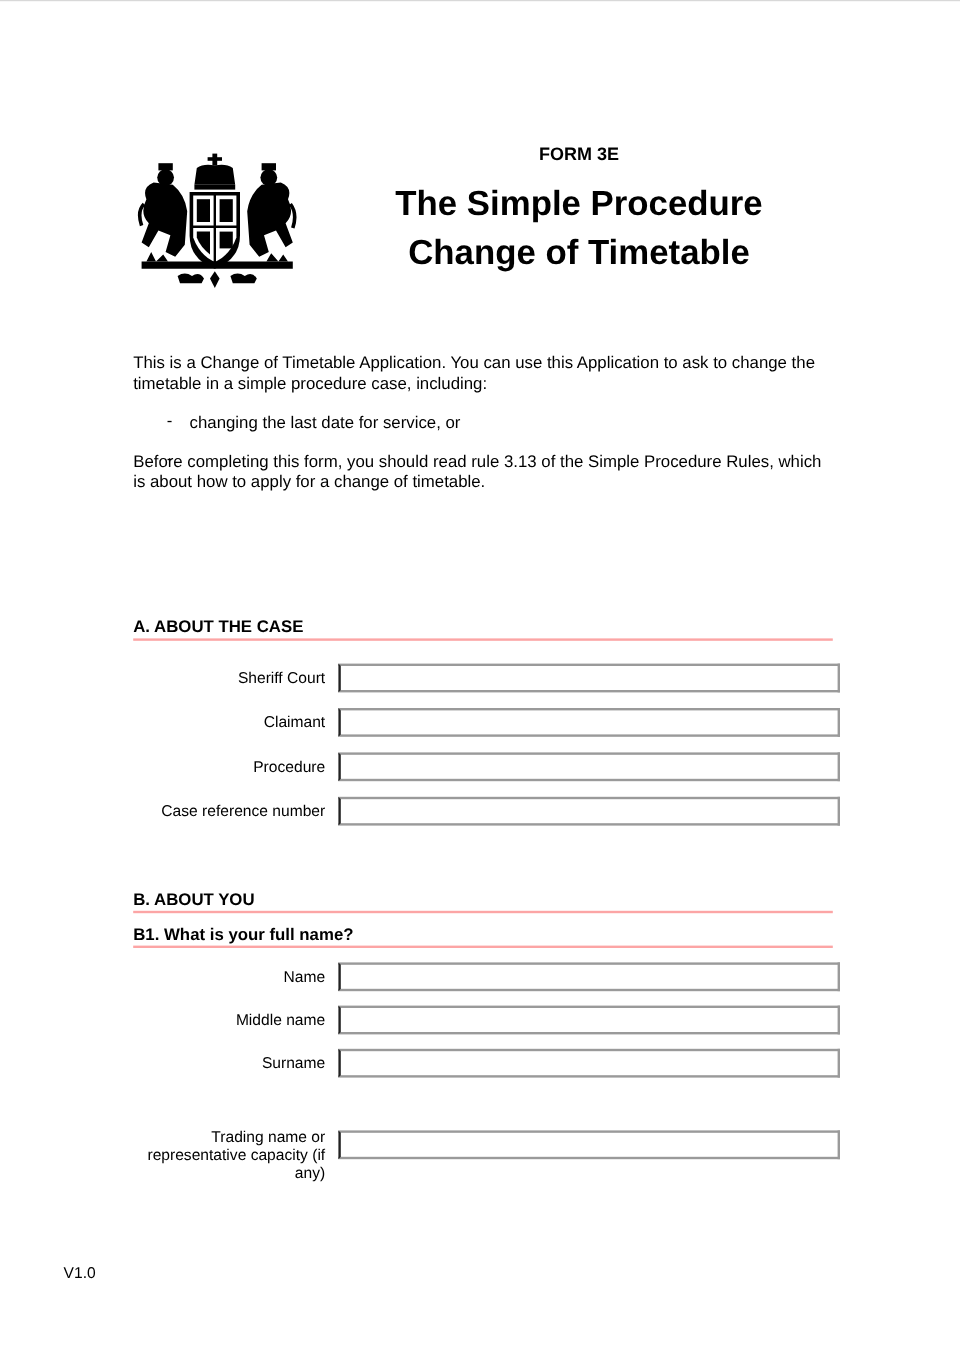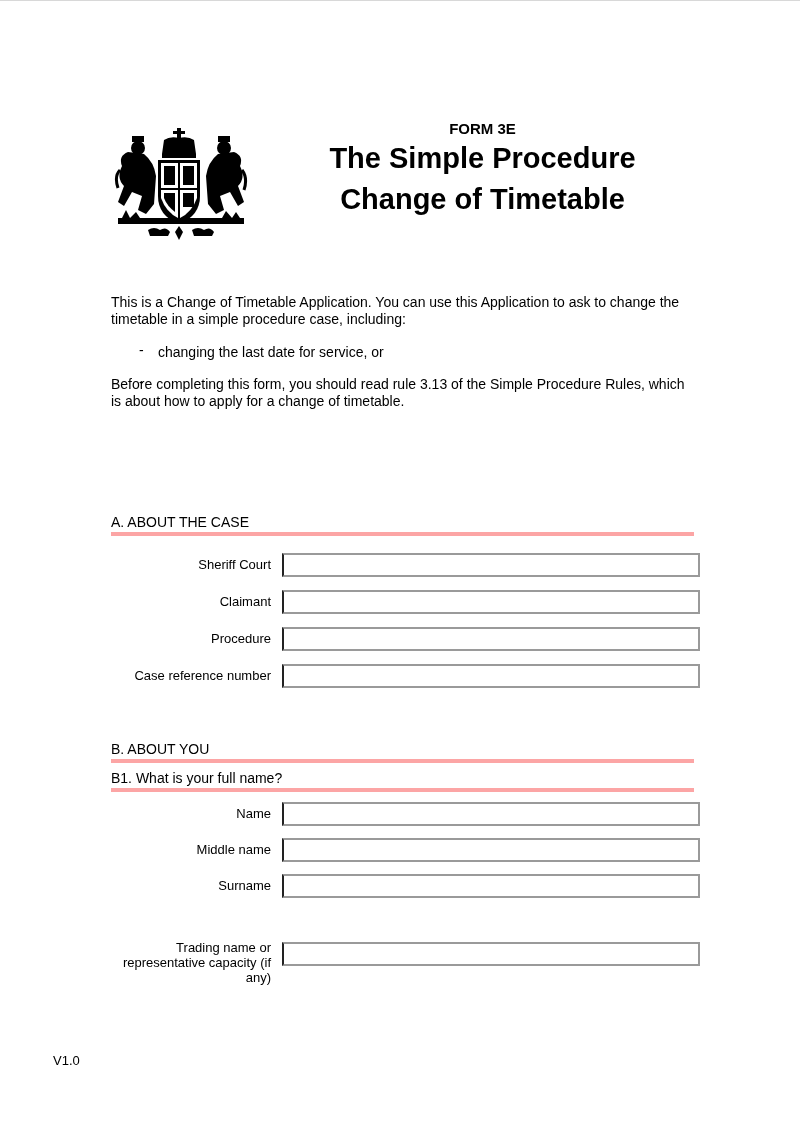--- a/index.html
+++ b/index.html
@@ -4,30 +4,30 @@
 <style>
   html, body { margin: 0; padding: 0; background: #ffffff; }
   body {
     width: 800px; height: 1133px; position: relative; overflow: hidden;
     font-family: "Liberation Sans", sans-serif; color: #000;
   }
   .top-rule { position: absolute; left: 0; top: 0; width: 800px; height: 1px; background: #d8d8d8; }
   .crest { position: absolute; left: 114px; top: 126px; width: 134px; height: 118px; }
   .title-block { position: absolute; left: 300px; top: 120px; width: 365px; text-align: center; }
   .form-no { font-size: 15px; font-weight: bold; line-height: 18px; }
-  .main-title { font-size: 29px; font-weight: bold; line-height: 41px; margin-top: 0px; }
+  .main-title { font-size: 29px; font-weight: bold; line-height: 41px; margin-top: 12px; }
   .intro { position: absolute; left: 111px; top: 294px; width: 580px; font-size: 14px; line-height: 17px; }
   .intro p { margin: 0; }
   .bullets { margin: 16px 0 0 0; padding: 0; list-style: none; }
   .bullets li { position: relative; padding-left: 47px; margin-bottom: 15px; }
   .bullets li .dash { position: absolute; left: 28px; top: -2px; }
   .intro p.second { margin-top: 3px; }
   .section-heading {
-    position: absolute; left: 111px; width: 583px; font-size: 14px; font-weight: normal;
-    border-bottom: 4px solid #fca5a5; padding-bottom: 2px; line-height: 16px;
+    position: absolute; left: 111px; width: 583px; font-size: 14px; font-weight: bold;
+    border-bottom: 2px solid #fca5a5; padding-bottom: 2px; line-height: 16px;
   }
   .field-row { position: absolute; left: 111px; width: 583px; height: 24px; }
   .field-label {
     position: absolute; left: 0; width: 160px; text-align: right; font-size: 13px; line-height: 15px; top: 4px;
   }
   .field-input {
     position: absolute; left: 171px; top: 0; width: 406px; height: 20px;
     border: 2px solid #9a9a9a; border-left: 2px solid #222; background: #fff;
     font-family: "Liberation Sans", sans-serif; font-size: 13px; padding: 0 4px; outline: none;
   }

